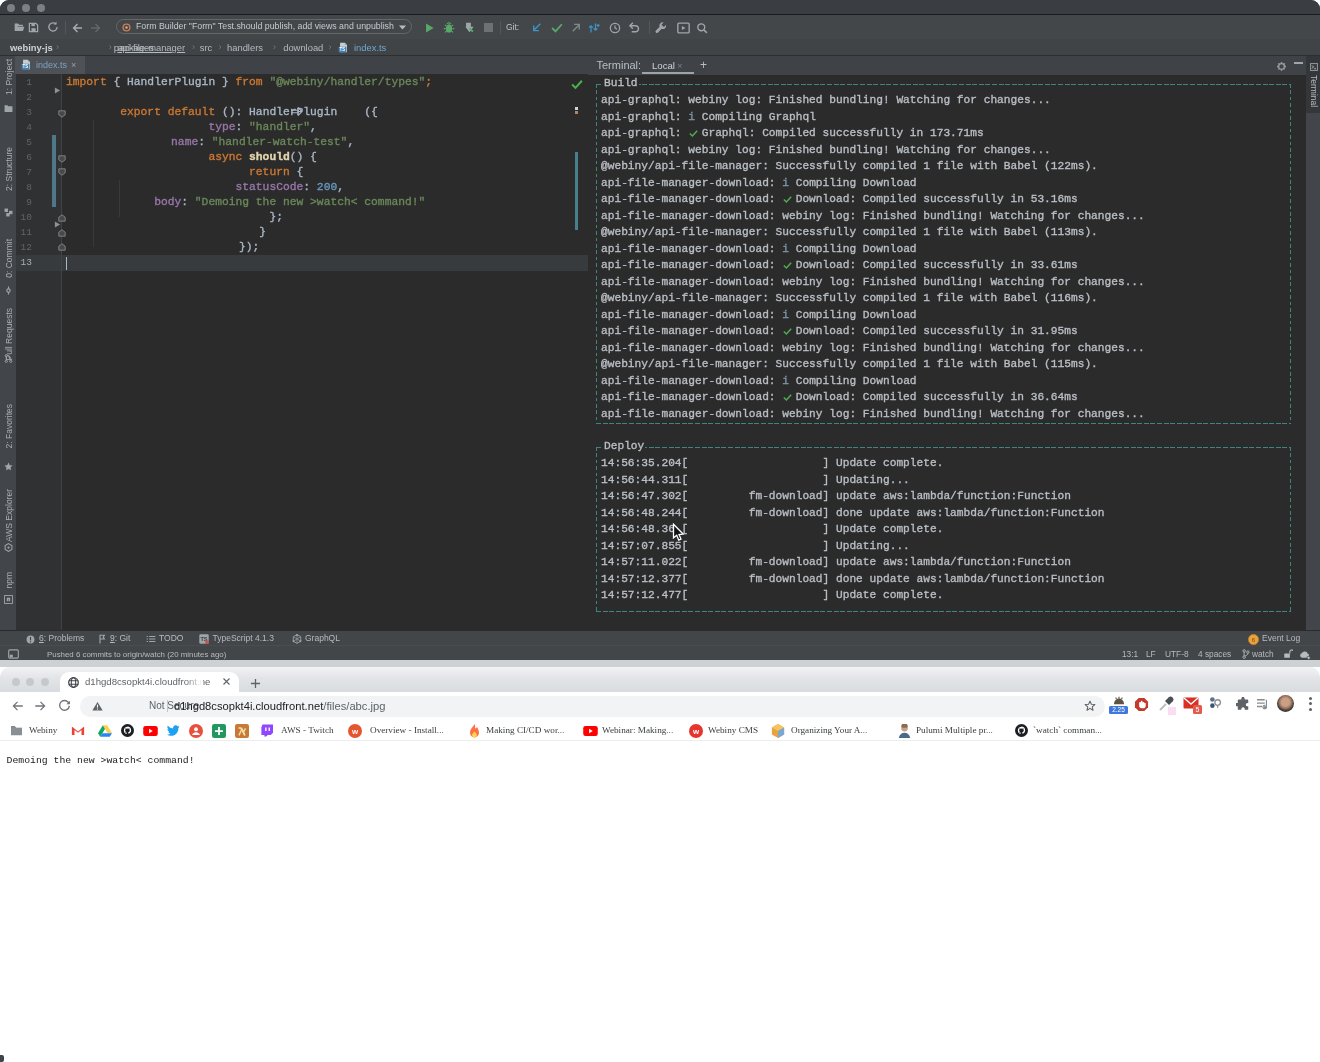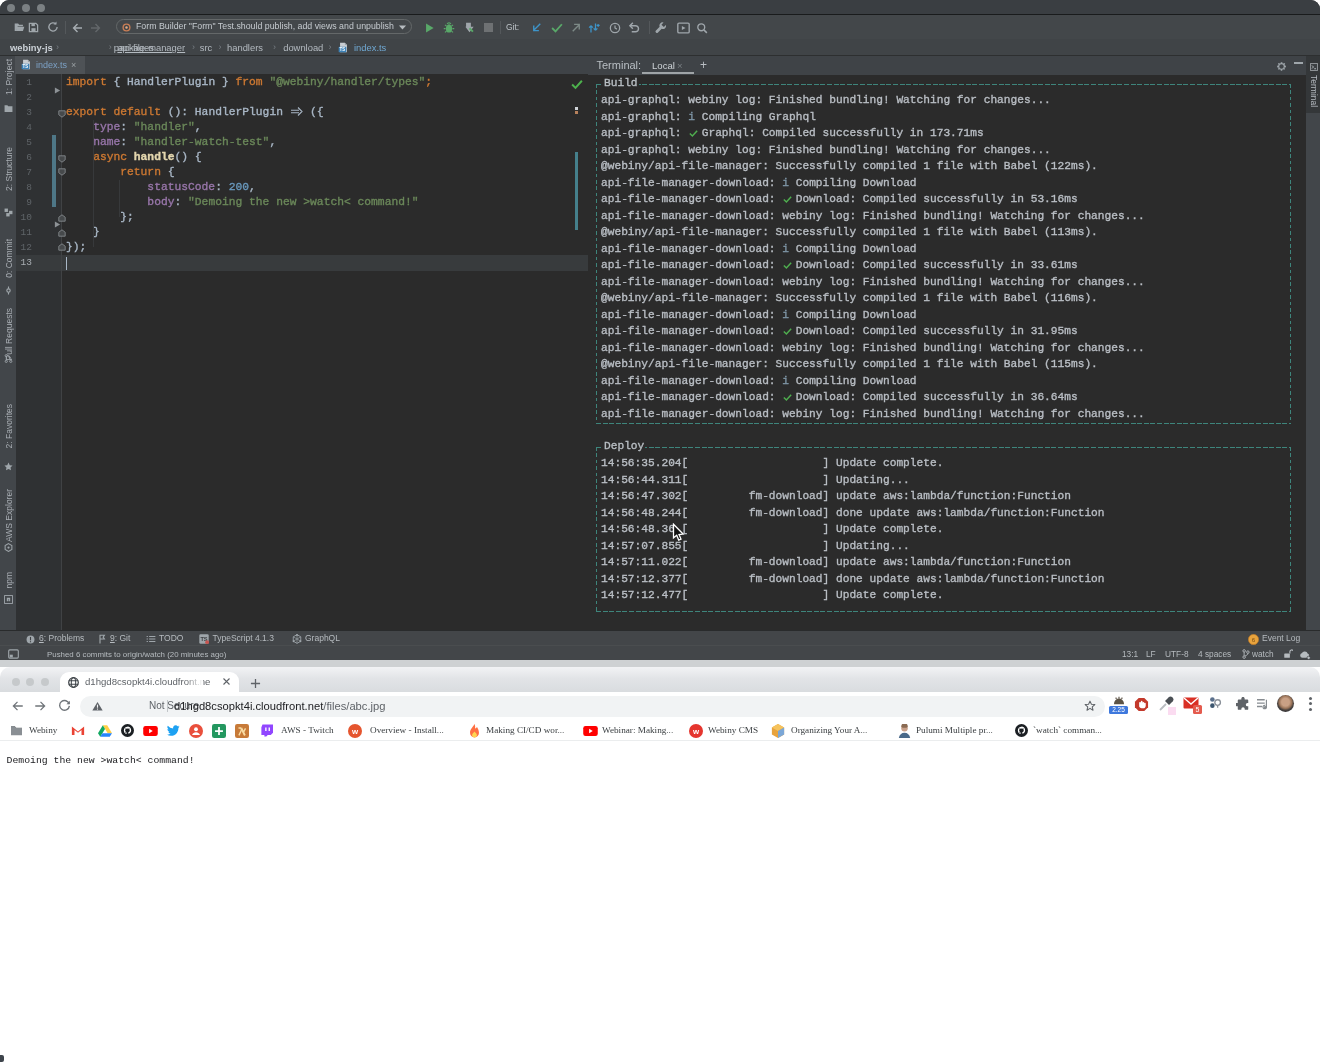--- a/index.html
+++ b/index.html
@@ -26,21 +26,21 @@
 .vlabel { font-size:8.5px; color:#a9aeb4; white-space:nowrap; }
 .vl-up { writing-mode:vertical-rl; transform:rotate(180deg); }
 .vl-down { writing-mode:vertical-rl; }
 
 
 #tabbar { left:16px; top:56px; width:572px; height:18px; background:#3f4347; }
 #tab1 { left:15px; top:56px; width:70px; height:18px; background:#4e5256; color:#7ca0c4; font-size:9px; line-height:18px; }
 #editor { left:16px; top:74px; width:572px; height:556px; background:#2b2b2b; }
 #gutterline { left:61px; top:74px; width:1px; height:556px; background:#404244; }
 #lnums { left:16px; top:74.5px; width:16px; text-align:right; font-size:9.5px; line-height:15px; color:#5f6468; }
-#code { left:66px; top:74.5px; font-size:11.3px; line-height:15px; color:#a9b7c6; -webkit-text-stroke:0.35px currentColor; }
+#code { left:66px; top:74.5px; font-size:11.3px; line-height:15px; color:#a9b7c6;text-align:center; -webkit-text-stroke:0.35px currentColor; }
 #curline { left:16px; top:255px; width:572px; height:15.5px; background:#383b3d; }
 .o { color:#cc7832; } .s { color:#6a8759; } .p { color:#9876aa; } .n { color:#6897bb; }
 .f { color:#e3d6ae; font-weight:bold; }
 
 
 #termhead { left:588px; top:56px; width:718px; height:19px; background:#3f4347; }
 #terminal { left:588px; top:75px; width:718px; height:555px; background:#2b2b2b; }
 .tbox { background:transparent; }
 .tbox .bh { position:absolute; left:0; width:100%; height:1px; background:repeating-linear-gradient(90deg,#3e857c 0 5px,rgba(0,0,0,0) 5px 6.6px); }
 .tbox .bv { position:absolute; top:0; width:1px; height:100%; background:repeating-linear-gradient(180deg,#3e857c 0 3.6px,rgba(0,0,0,0) 3.6px 6.4px); }
@@ -251,21 +251,21 @@
 9
 10
 11
 12
 <span style="color:#a8adb2">13</span></pre>
   <pre id="code" class="a"><span class="o">import</span> { HandlerPlugin } <span class="o">from</span> <span class="s">"@webiny/handler/types"</span><span class="o">;</span>
 
 <span class="o">export default</span> (): HandlerPlugin    ({
     <span class="p">type</span>: <span class="s">"handler"</span>,
     <span class="p">name</span>: <span class="s">"handler-watch-test"</span>,
-    <span class="o">async</span> <span class="f">handle</span>() {
+    <span class="o">async</span> <span class="f">should</span>() {
         <span class="o">return</span> {
             <span class="p">statusCode</span>: <span class="n">200</span>,
             <span class="p">body</span>: <span class="s">"Demoing the new &gt;watch&lt; command!"</span>
         };
     }
 });</pre>
 
   <div class="a" style="left:52px;top:134.5px;width:3.6px;height:72.5px;background:#4e7787"></div>
   <div class="a" style="left:92.5px;top:120px;width:1px;height:127px;background:#37393b"></div>
   <div class="a" style="left:119px;top:180px;width:1px;height:37px;background:#37393b"></div>

